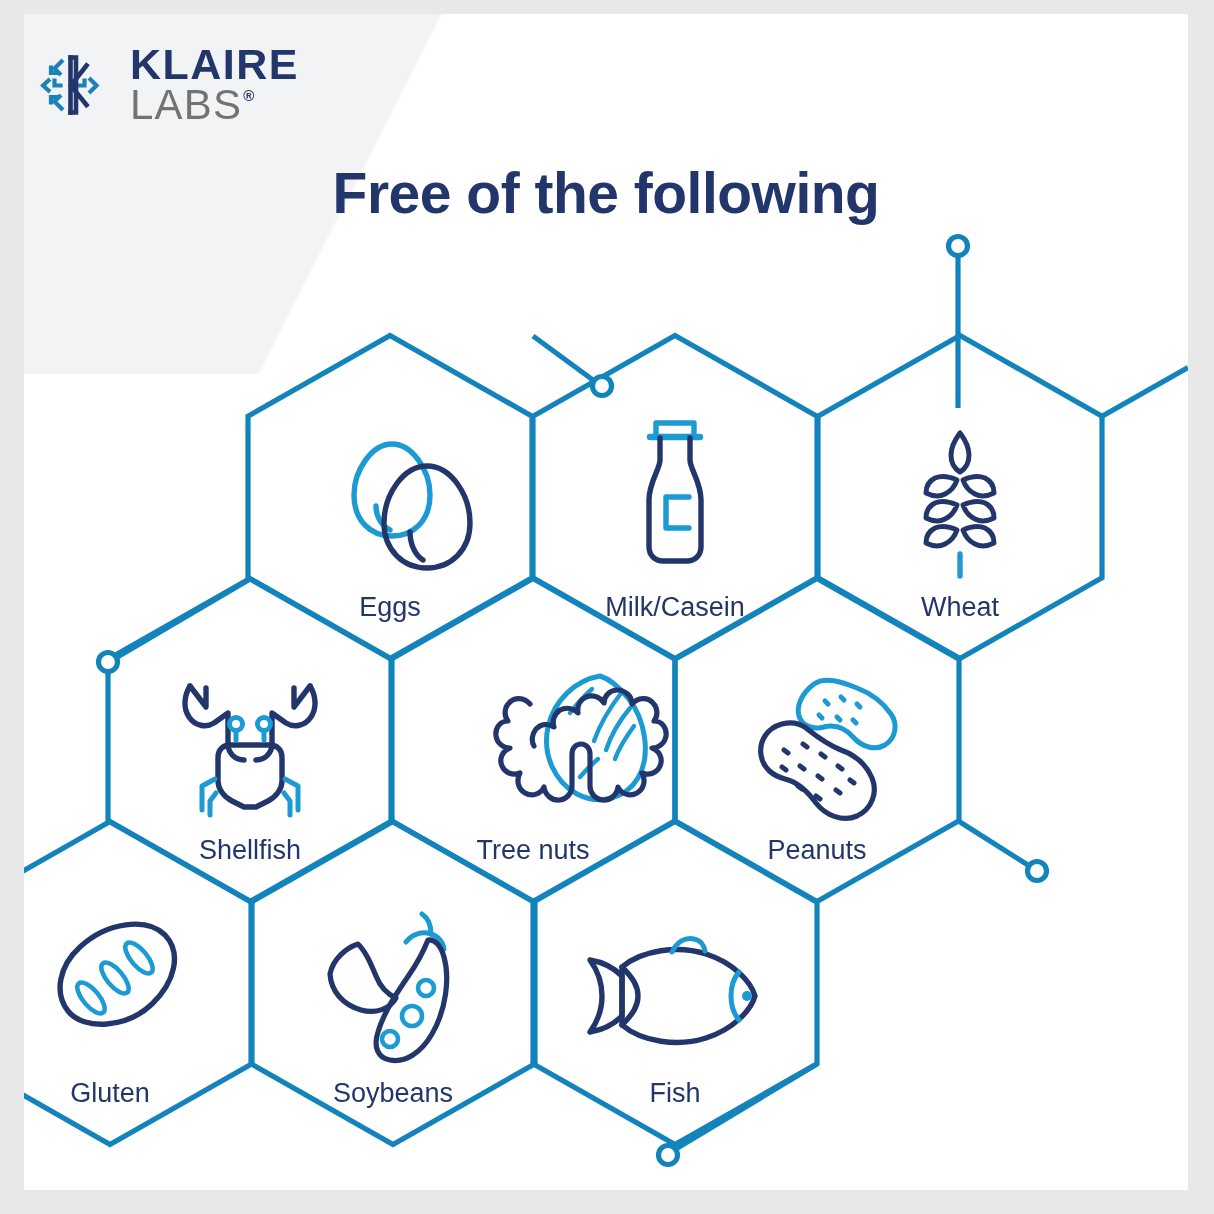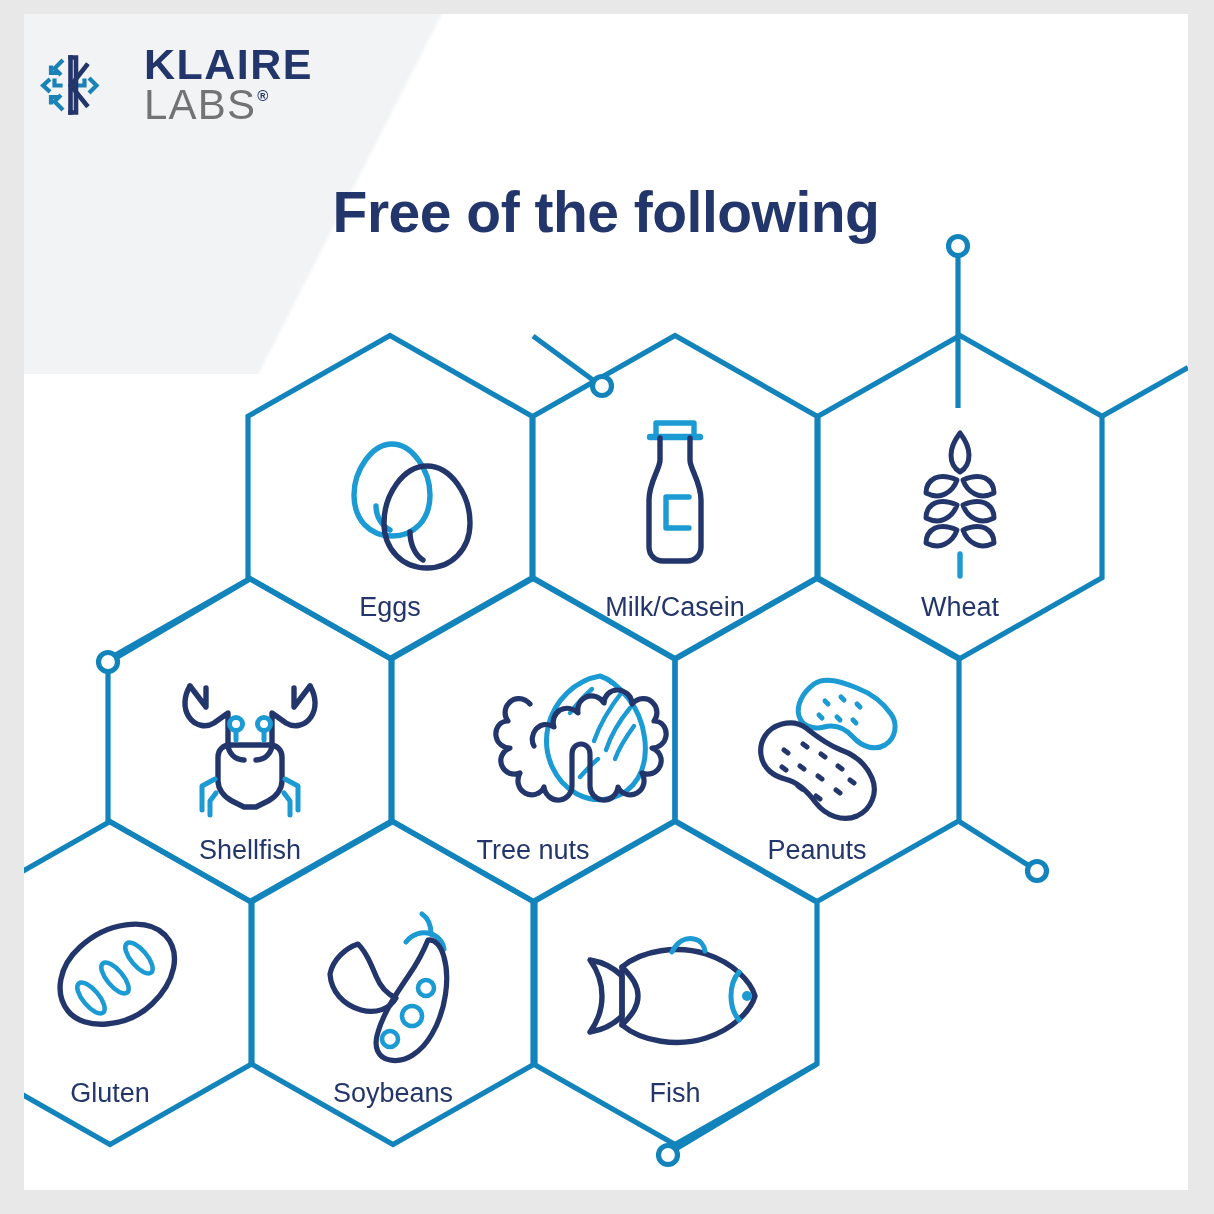--- a/index.html
+++ b/index.html
@@ -25,21 +25,21 @@
     overflow:hidden;
   }
   
   #diag-tint{
     position:absolute;left:0;top:0;width:700px;height:360px;
     background:linear-gradient(117deg,#f2f3f4 0%,#f2f3f4 47%,#ffffff 47.6%,#ffffff 100%);
     pointer-events:none;
   }
 
   
-  #logo{position:absolute;left:16px;top:30px;display:flex;align-items:center;gap:32px;}
+  #logo{position:absolute;left:16px;top:30px;display:flex;align-items:center;gap:18px;}
   #logo-mark{width:72px;height:72px;flex:0 0 auto;}
   #logo-words{display:flex;flex-direction:column;line-height:.96;}
   .logo-klaire{
     font-family:"Liberation Sans", sans-serif;
     font-weight:bold;font-size:43px;letter-spacing:1.5px;color:#23366b;
   }
   .logo-labs-row{display:flex;align-items:flex-start;}
   .logo-labs{
     font-family:"Liberation Sans", sans-serif;
     font-weight:normal;font-size:42px;letter-spacing:1.2px;color:#737373;
@@ -49,21 +49,20 @@
   
   #headline{
     position:absolute;left:0;top:148px;width:1164px;
     text-align:center;
     color:#23366b;
     font-family:"Liberation Sans", sans-serif;
     font-weight:bold;
     font-size:57px;
     line-height:1.12;
     letter-spacing:-0.5px;
-    margin-top:19px;
   }
   #headline .l2{display:block;}
 
   
   #hexwrap{position:absolute;left:0;top:0;width:1164px;height:1176px;}
   #hexsvg{position:absolute;left:0;top:0;}
 
   .hex-label{
     font-family:"Liberation Sans", sans-serif;
     font-size:27px;

